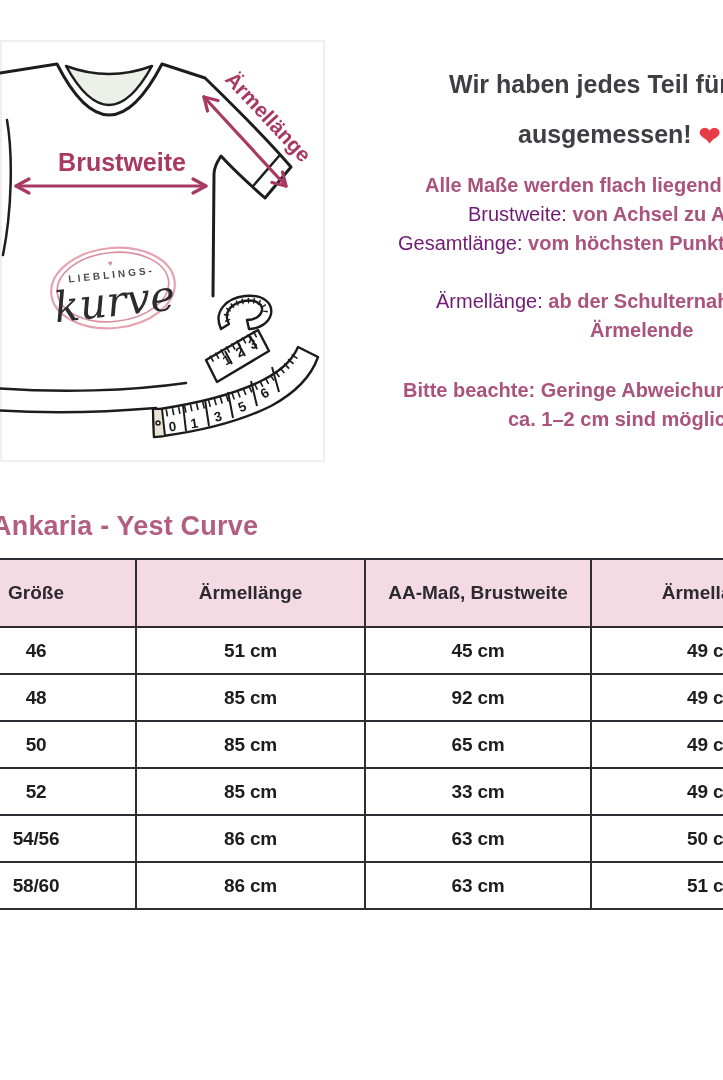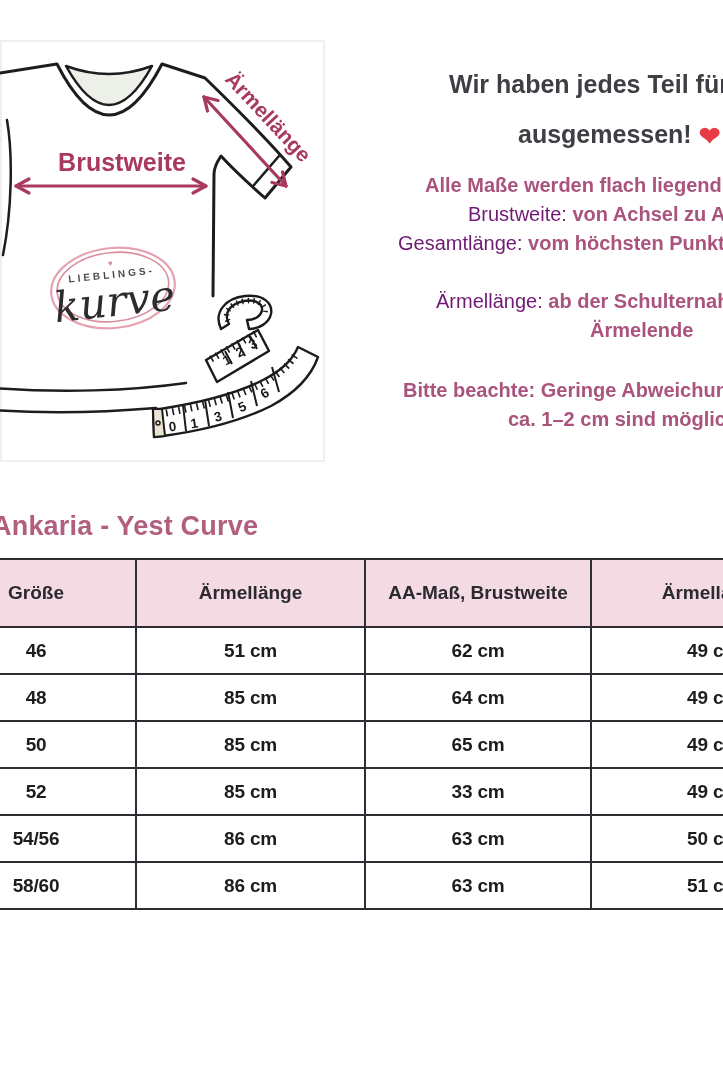--- a/index.html
+++ b/index.html
@@ -144,27 +144,27 @@
         <th>Größe</th>
         <th>Ärmellänge</th>
         <th>AA-Maß, Brustweite</th>
         <th>Ärmellänge</th>
       </tr>
     </thead>
     <tbody>
       <tr>
         <td>46</td>
         <td>51 cm</td>
-        <td>62 cm</td>
+        <td>45 cm</td>
         <td>49 cm</td>
       </tr>
       <tr>
         <td>48</td>
         <td>85 cm</td>
-        <td>64 cm</td>
+        <td>92 cm</td>
         <td>49 cm</td>
       </tr>
       <tr>
         <td>50</td>
         <td>85 cm</td>
         <td>65 cm</td>
         <td>49 cm</td>
       </tr>
       <tr>
         <td>52</td>

